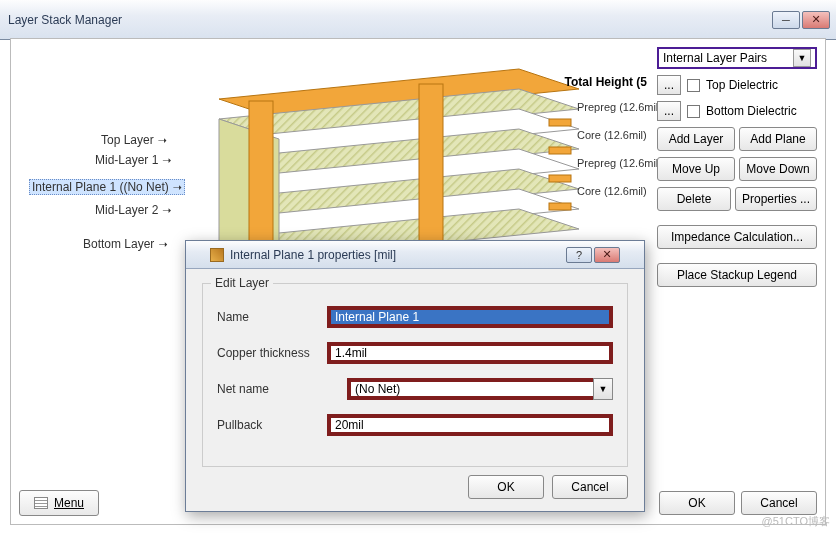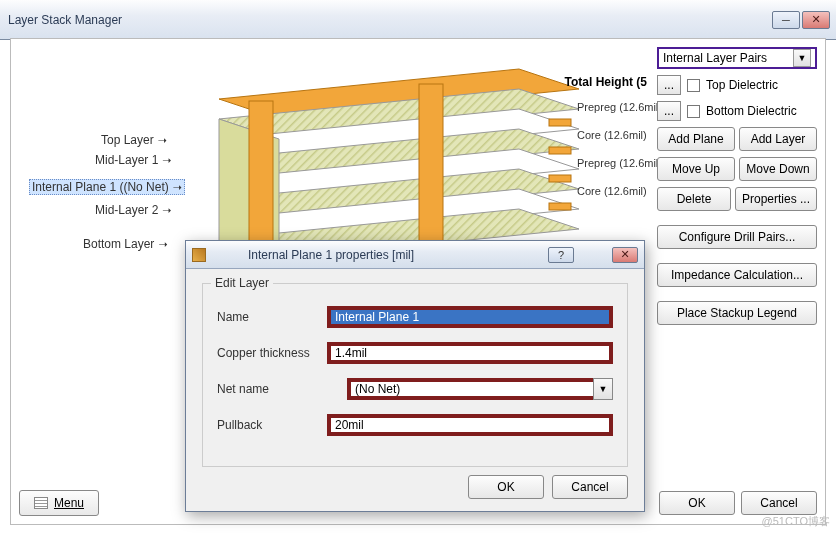--- a/index.html
+++ b/index.html
@@ -40,21 +40,21 @@
 .stackcanvas { position: absolute; left: 18px; top: 20px; width: 640px; height: 220px; }
 
 
 .bottombar { position: absolute; left: 8px; right: 8px; bottom: 8px; display: flex; align-items: center; }
 .bottombar .spacer { flex: 1; }
 .menu-btn { width: 80px; height: 26px; border: 1px solid #888; border-radius: 3px; background: linear-gradient(#fdfdfd,#e9e9e9); display: flex; align-items: center; justify-content: center; gap: 6px; }
 .menu-btn .ico { width: 14px; height: 12px; background: linear-gradient(#fff 0 2px,#999 0 3px,#fff 0 5px,#999 0 6px,#fff 0 8px,#999 0 9px,#fff 0); border: 1px solid #888; }
 
 
 .modal { position: absolute; left: 185px; top: 240px; width: 460px; height: 272px; border: 1px solid #6c7d97; background: #f0f0f0; box-shadow: 2px 4px 14px rgba(0,0,0,.35); }
-.modal .mtitle { height: 28px; background: linear-gradient(#fdfdfe,#e5ebf4 40%,#d5dfec); display: flex; align-items: center; padding: 0 6px; border-bottom: 1px solid #97a6bd; gap: 36px; }
+.modal .mtitle { height: 28px; background: linear-gradient(#fdfdfe,#e5ebf4 40%,#d5dfec); display: flex; align-items: center; padding: 0 24px; border-bottom: 1px solid #97a6bd; }
 .modal .mtitle .mico { width: 14px; height: 14px; background: linear-gradient(45deg,#e8b04a,#b87820); border: 1px solid #9a6a20; margin-right: 6px; }
 .modal .mtitle .t { flex: 1; color: #2b3b55; }
 .modal .mtitle .winbtn { width: 26px; height: 16px; }
 .groupbox { margin: 14px 16px 8px 16px; border: 1px solid #ccc; height: 184px; position: relative; }
 .groupbox .lg { position: absolute; top: -8px; left: 8px; background: #f0f0f0; padding: 0 4px; color: #333; }
 .formrow { display: flex; align-items: center; margin-top: 14px; padding: 0 14px; }
 .formrow:first-of-type { margin-top: 22px; }
 .formrow label { width: 110px; color: #333; }
 .inp { flex: 1; height: 22px; border: 4px solid #7f1d1d; background: #fff; padding: 0 4px; display: flex; align-items: center; }
 .inp.sel-text { background: #3a74c4; color: #fff; }
@@ -151,33 +151,30 @@
       <div class="ellips">...</div>
       <div class="chk"></div>
       <span>Top Dielectric</span>
     </div>
     <div class="check-row">
       <div class="ellips">...</div>
       <div class="chk"></div>
       <span>Bottom Dielectric</span>
     </div>
     <div class="btnrow">
+        <div class="btn">Add Layer</div>
         <div class="btn">Add Plane</div>
-        <div class="btn">Add Layer</div>
       </div>
     <div class="btnrow">
         <div class="btn">Move Up</div>
         <div class="btn">Move Down</div>
       </div>
     <div class="btnrow">
         <div class="btn">Delete</div>
         <div class="btn">Properties ...</div>
-      </div>
-    <div class="btnrow full">
-        <div class="btn">Configure Drill Pairs...</div>
       </div>
     <div class="btnrow full">
         <div class="btn">Impedance Calculation...</div>
       </div>
     <div class="btnrow full">
         <div class="btn">Place Stackup Legend</div>
       </div>
   </div>
 
   <div class="bottombar">

